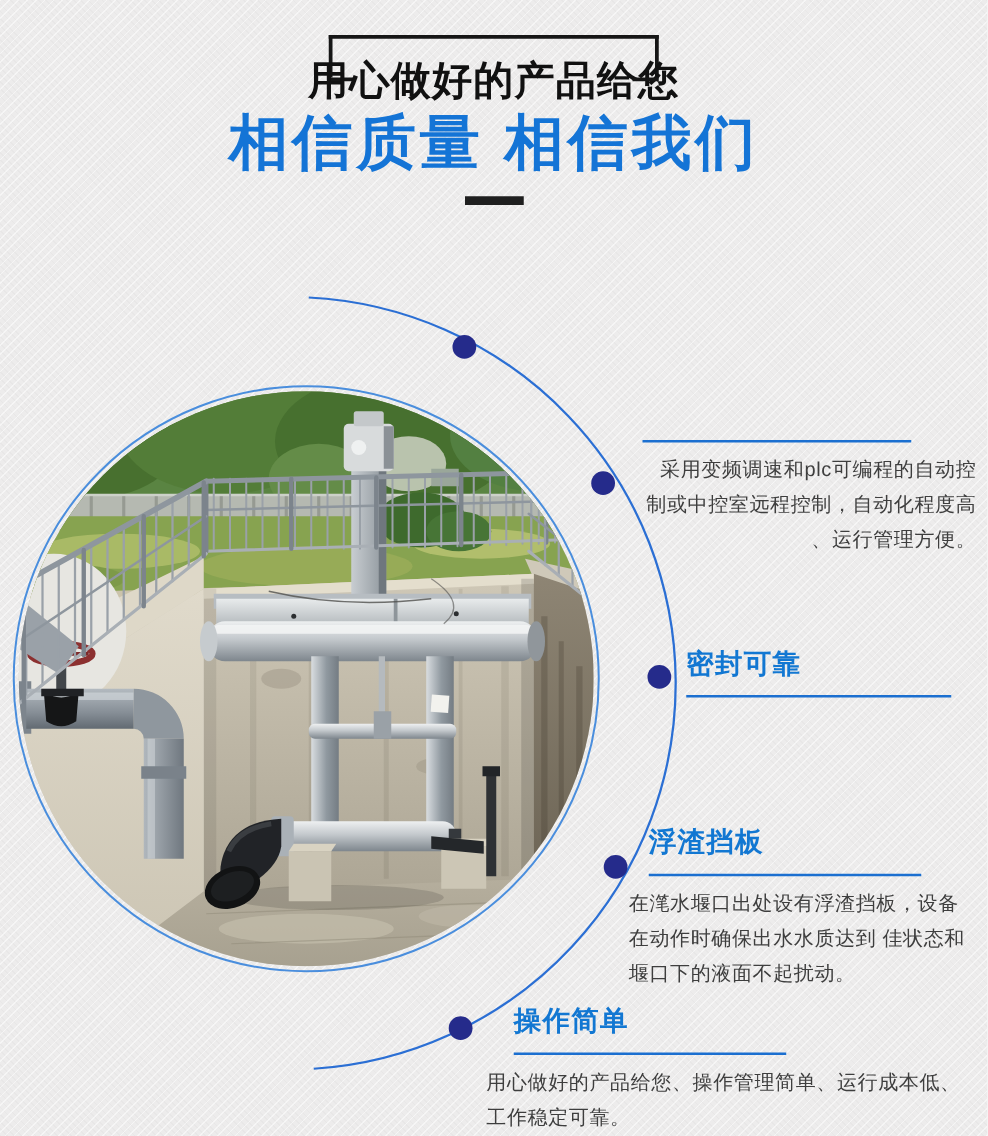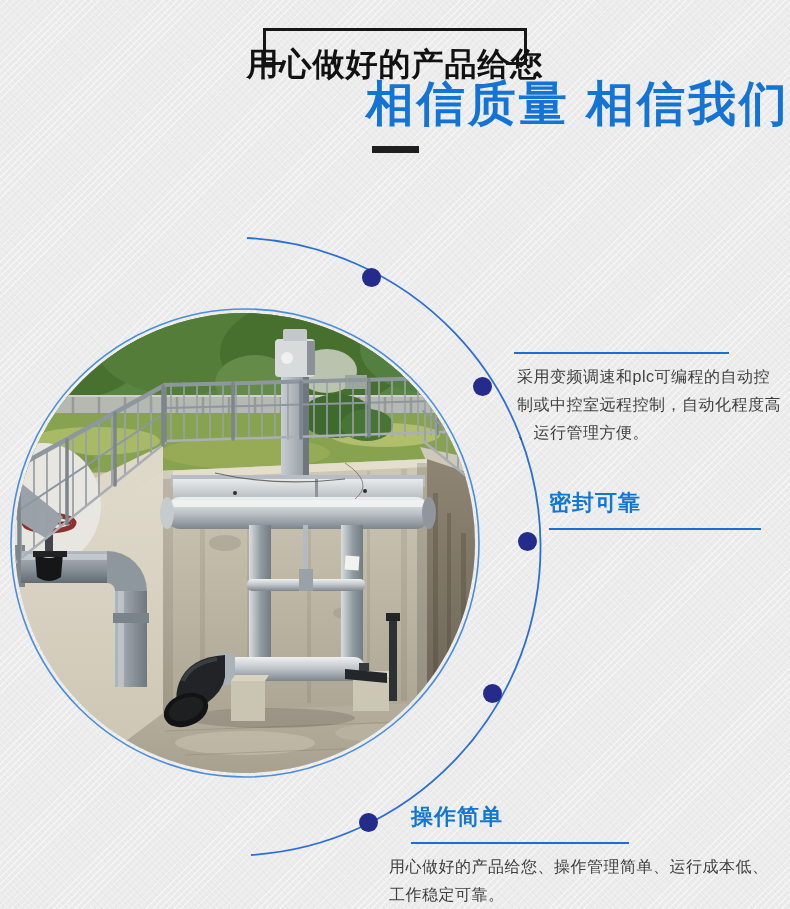--- a/index.html
+++ b/index.html
@@ -19,21 +19,21 @@
   .bracket::before,.bracket::after{
     content:"";position:absolute;bottom:-3px;width:21px;height:3px;background:#161616;
   }
   .bracket::before{left:-3px;}
   .bracket::after{right:-3px;}
   .tagline{
     position:absolute;left:50%;bottom:-3px;transform:translate(-50%,50%);
     white-space:nowrap;font-size:32px;font-weight:700;color:#111;letter-spacing:1px;
   }
   .title{
-    margin:17px 0 0;text-align:right;font-size:48px;font-weight:700;
+    margin:28px 0 0;text-align:center;font-size:48px;font-weight:700;
     color:#1474d6;letter-spacing:3px;line-height:1.05;
   }
   .title-bar{width:47px;height:7px;background:#1f1f1f;margin:17px auto 0;}
   
   .arcs{position:absolute;left:0;top:0;pointer-events:none;}
   .dot{position:absolute;width:19px;height:19px;border-radius:50%;background:#252b8b;}
   
   .photo{
     position:absolute;left:15px;top:313px;width:460px;height:460px;border-radius:50%;
     overflow:hidden;background:#cfc9ba;
@@ -256,28 +256,33 @@
         <path d="M408,128 L460,170" stroke="#a9afb5" stroke-width="2.5" fill="none"></path>
         <path d="M408,98 L460,139" stroke="#8e969e" stroke-width="2" fill="none"></path>
         <path d="M408,68 L460,108" stroke="#8e969e" stroke-width="4" fill="none"></path>
       </g>
     </svg>
   </div>
 
 
   <section class="feature" style="left:514px;top:342px;">
     <div class="rule" style="width:215px;"></div>
-    <p style="width:264px;margin-left:3px;">采用变频调速和plc可编程的自动控制或中控室远程控制，自动化程度高、运行管理方便。</p>
-  </section>
-
-  <section class="feature" style="left:549px;top:488px;">
+    <p style="width:264px;margin-left:3px;text-align:right;">采用变频调速和plc可编程的自动控制或中控室远程控制，自动化程度高、运行管理方便。</p>
+  </section>
+
+  <section class="feature" style="left:549px;top:516px;">
     <h3>密封可靠</h3>
     <div class="rule" style="width:212px;"></div>
   </section>
 
+  <section class="feature" style="left:519px;top:659px;">
+    <h3>浮渣挡板</h3>
+    <div class="rule" style="width:218px;"></div>
+    <p style="width:274px;margin-left:-16px;">在滗水堰口出处设有浮渣挡板，设备在动作时确保出水水质达到 佳状态和堰口下的液面不起扰动。</p>
+  </section>
 
   <section class="feature" style="left:411px;top:802px;">
     <h3>操作简单</h3>
     <div class="rule" style="width:218px;"></div>
     <p style="width:392px;margin-left:-22px;">用心做好的产品给您、操作管理简单、运行成本低、工作稳定可靠。</p>
   </section>
 
   <span class="dot" style="left:362px;top:268px;"></span>
   <span class="dot" style="left:473px;top:377px;"></span>
   <span class="dot" style="left:518px;top:532px;"></span>

